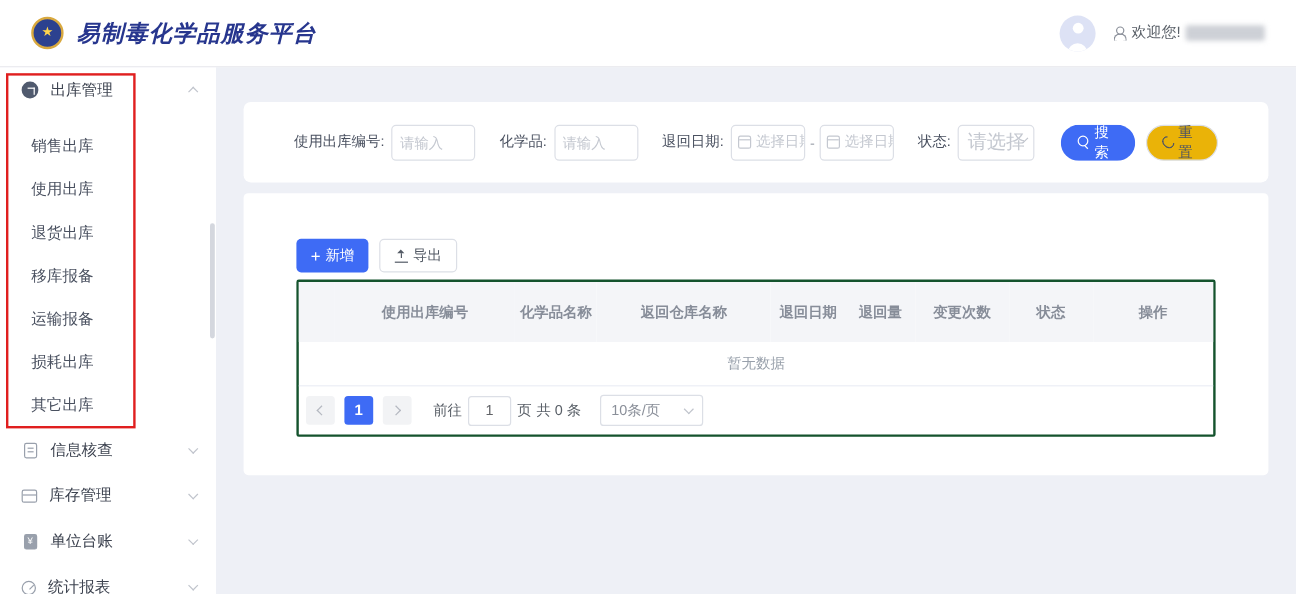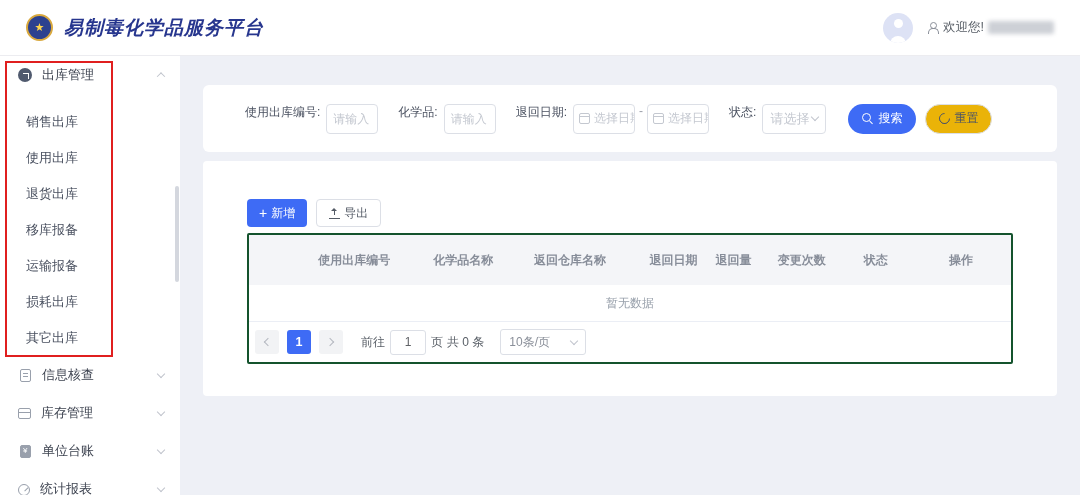--- a/index.html
+++ b/index.html
@@ -43,32 +43,32 @@
   .chev.down { transform:rotate(45deg); margin-top:-3px; }
   .annotation-box { position:absolute; left:5px; top:5px; width:108px; height:296px; border:2px solid #e01f1f; pointer-events:none; z-index:15; }
   .side-scroll { position:absolute; right:1px; top:130px; width:4px; height:96px; background:#d4d7de; border-radius:2px; }
 
   
   .main { position:absolute; top:56px; left:180px; right:0; bottom:0; overflow:hidden; padding:29px 23px; }
   .card { background:#fff; border-radius:6px; }
 
   
   .filter-card { height:67px; display:flex; align-items:center; padding:0 42px; }
-  .fgroup { display:flex; align-items:flex-start; margin-left:20px; }
+  .fgroup { display:flex; align-items:center; margin-left:20px; }
   .fgroup:first-child { margin-left:0; }
   .flabel { font-size:12px; color:#4a5160; margin-right:6px; white-space:nowrap; }
-  .tinput { width:52px; height:30px; border:1px solid #dcdfe6; border-radius:4px; font-size:12px; color:#606266; padding:0 6px; outline:none; font-family:inherit; }
+  .tinput { width:70px; height:30px; border:1px solid #dcdfe6; border-radius:4px; font-size:12px; color:#606266; padding:0 6px; outline:none; font-family:inherit; }
   .tinput::placeholder { color:#c4c8d0; }
   .date-box { width:62px; height:30px; border:1px solid #dcdfe6; border-radius:4px; display:flex; align-items:center; padding:0 5px; overflow:hidden; }
   .date-box .ph { font-size:12px; color:#c4c8d0; white-space:nowrap; margin-left:4px; }
   .cal { width:11px; height:11px; border:1.1px solid #c4c8d0; border-radius:2px; position:relative; flex:none; }
   .cal::before { content:""; position:absolute; top:1.6px; left:0; width:8.8px; height:1px; background:#c4c8d0; }
   .date-sep { margin:0 4px; color:#9ca1ab; font-size:12px; }
   .sel-box { width:64px; height:30px; border:1px solid #dcdfe6; border-radius:4px; display:flex; align-items:center; justify-content:space-between; padding:0 7px; }
-  .sel-box .ph { font-size:13px; color:#c4c8d0; white-space:nowrap; }
+  .sel-box .ph { font-size:16px; color:#c4c8d0; white-space:nowrap; }
   .btn { display:inline-flex; align-items:center; justify-content:center; height:30px; border-radius:15px; font-size:12px; cursor:pointer; border:1px solid transparent; }
   .btn-search { background:var(--primary,#3e6bf5); color:#fff; padding:0 13px; margin-left:22px;font-family:Liberation Mono, monospace; }
   .btn-reset { background:#eab308; color:#4e5565; border-color:#dcdfe6; padding:0 13px; margin-left:9px; }
   .ic-search { width:12px; height:12px; position:relative; margin-right:4px; }
   .ic-search::before { content:""; position:absolute; top:0; left:0; width:7px; height:7px; border:1.4px solid #fff; border-radius:50%; }
   .ic-search::after { content:""; position:absolute; bottom:1px; right:1px; width:4px; height:1.4px; background:#fff; transform:rotate(45deg); }
   .ic-reset { width:11px; height:11px; border:1.4px solid #4e5565; border-radius:50%; border-right-color:transparent; transform:rotate(-45deg); margin-right:4px; }
 
   
   .table-card { margin-top:9px; height:235px; padding:38px 44px 0 44px; border-radius:4px; }

